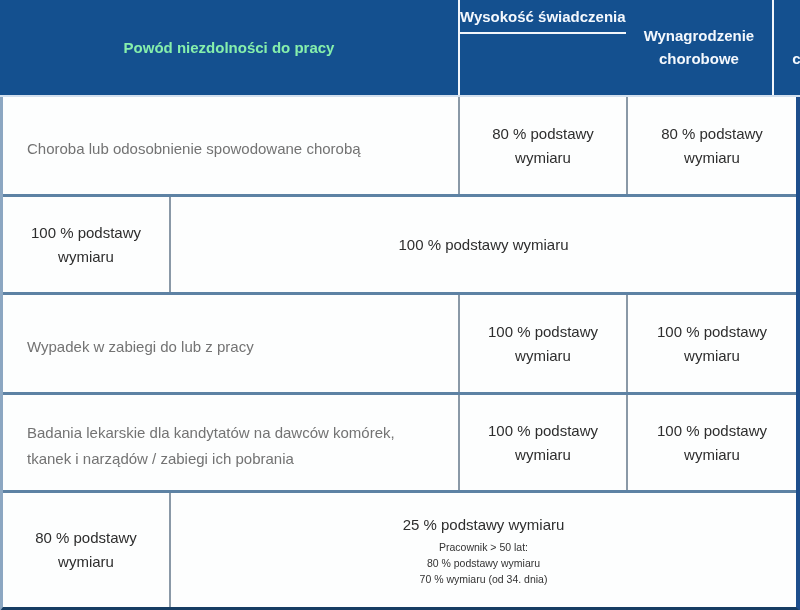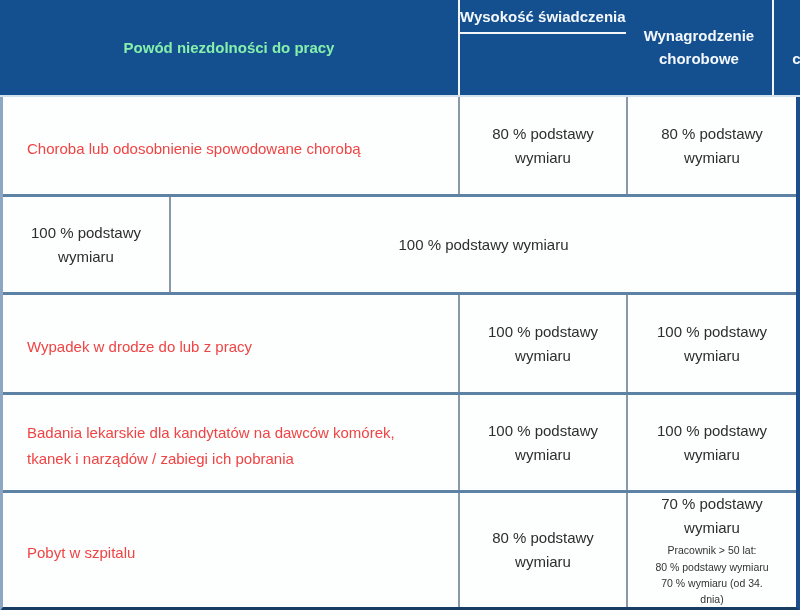--- a/index.html
+++ b/index.html
@@ -88,21 +88,21 @@
   .trow:last-child { border-bottom: none; }
   .td-reason {
     width: 457px;
     flex: none;
     display: flex;
     align-items: center;
     padding: 16px 26px 10px 24px;
     border-right: 2px solid #8a99a7;
     font-size: 15px;
     line-height: 1.7;
-    color: #ef4444;
+    color: #737373;
   }
   .td-value {
     width: 168px;
     flex: none;
     display: flex;
     flex-direction: column;
     align-items: center;
     justify-content: center;
     text-align: center;
     padding: 8px 22px;
@@ -147,36 +147,35 @@
       <div class="td-value mid">80 % podstawy wymiaru</div>
       <div class="td-value last">80 % podstawy wymiaru</div>
     </div>
 
     <div class="trow h-98">
       <div class="td-value mid">100 % podstawy wymiaru</div>
       <div class="td-value last">100 % podstawy wymiaru</div>
     </div>
 
     <div class="trow h-100">
-      <div class="td-reason">Wypadek  w drodze do lub z pracy</div>
+      <div class="td-reason">Wypadek  w zabiegi do lub z pracy</div>
       <div class="td-value mid">100 % podstawy wymiaru</div>
       <div class="td-value last">100 % podstawy wymiaru</div>
     </div>
 
     <div class="trow h-97">
       <div class="td-reason">Badania lekarskie dla kandytatów na dawców komórek, tkanek i narządów / zabiegi ich pobrania</div>
       <div class="td-value mid">100 % podstawy wymiaru</div>
       <div class="td-value last">100 % podstawy wymiaru</div>
     </div>
 
     <div class="trow h-114">
-      <div class="td-reason">Pobyt w szpitalu</div>
       <div class="td-value mid">80 % podstawy wymiaru</div>
       <div class="td-value last">
-        <span>70 % podstawy wymiaru</span>
+        <span>25 % podstawy wymiaru</span>
         <div class="note">
           <div>Pracownik &gt; 50 lat:</div>
           <div>80 % podstawy wymiaru</div>
           <div>70 % wymiaru (od 34. dnia)</div>
         </div>
       </div>
     </div>
 
   </div>
 </div>

